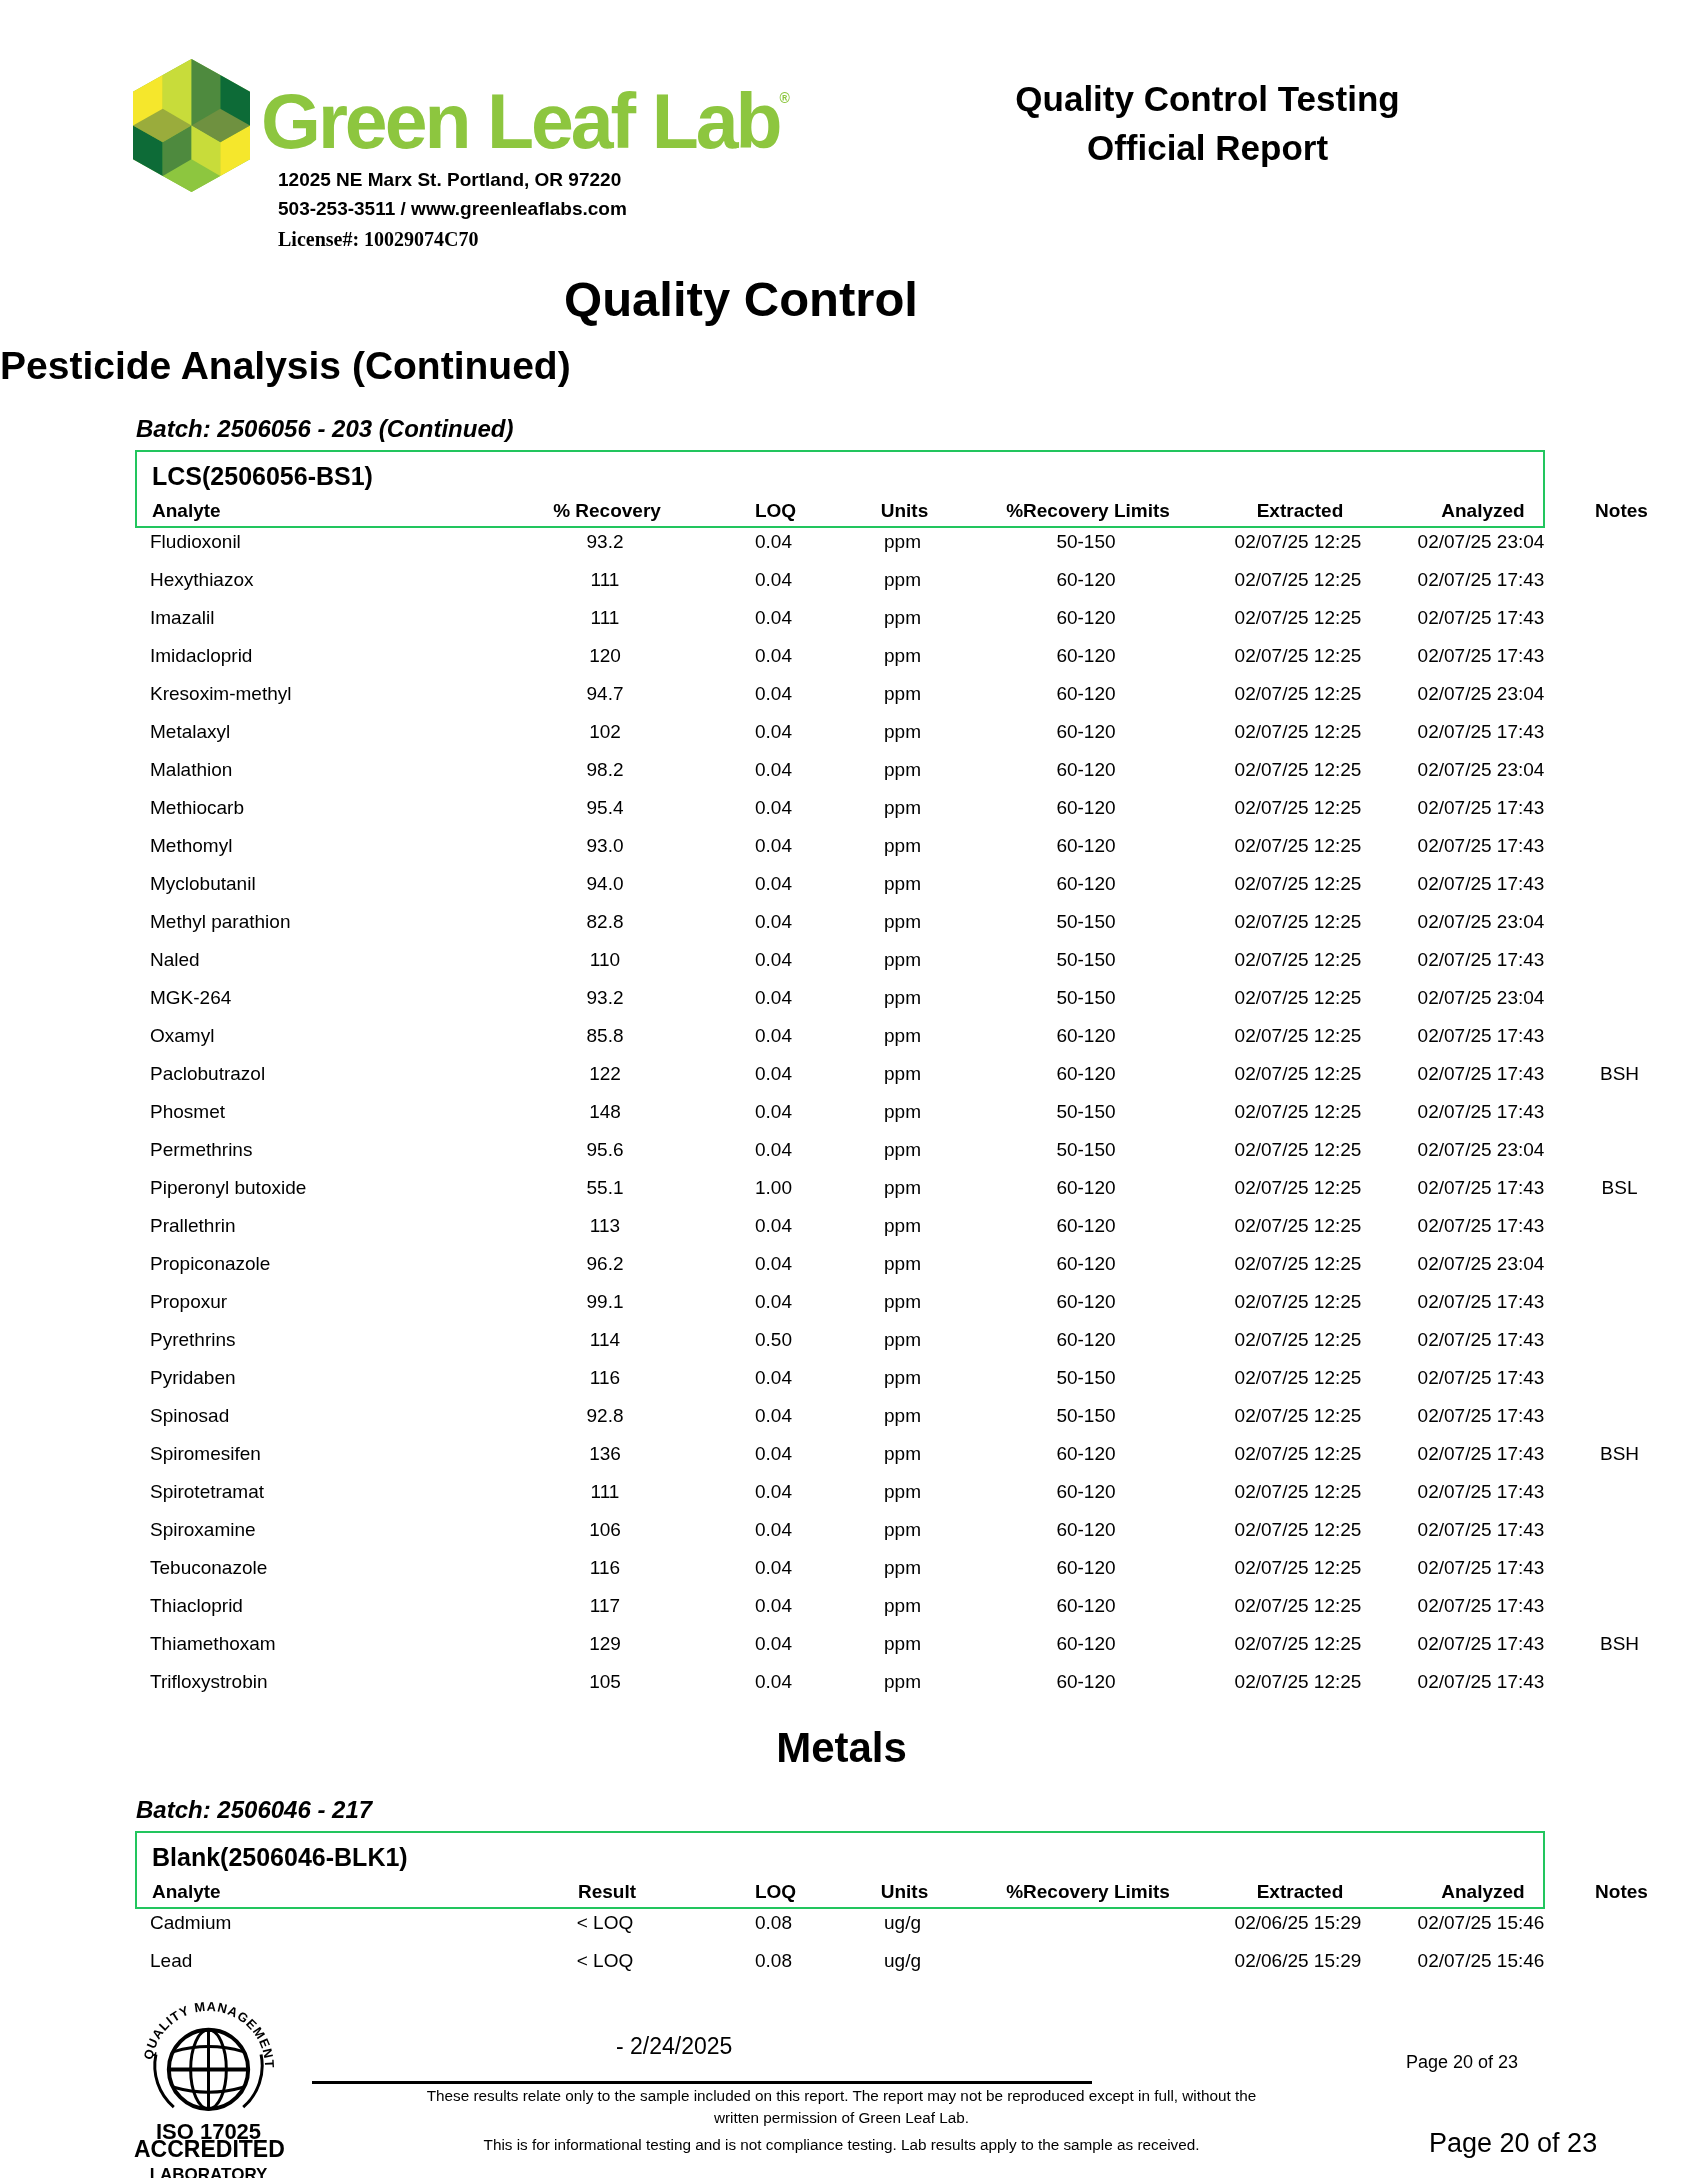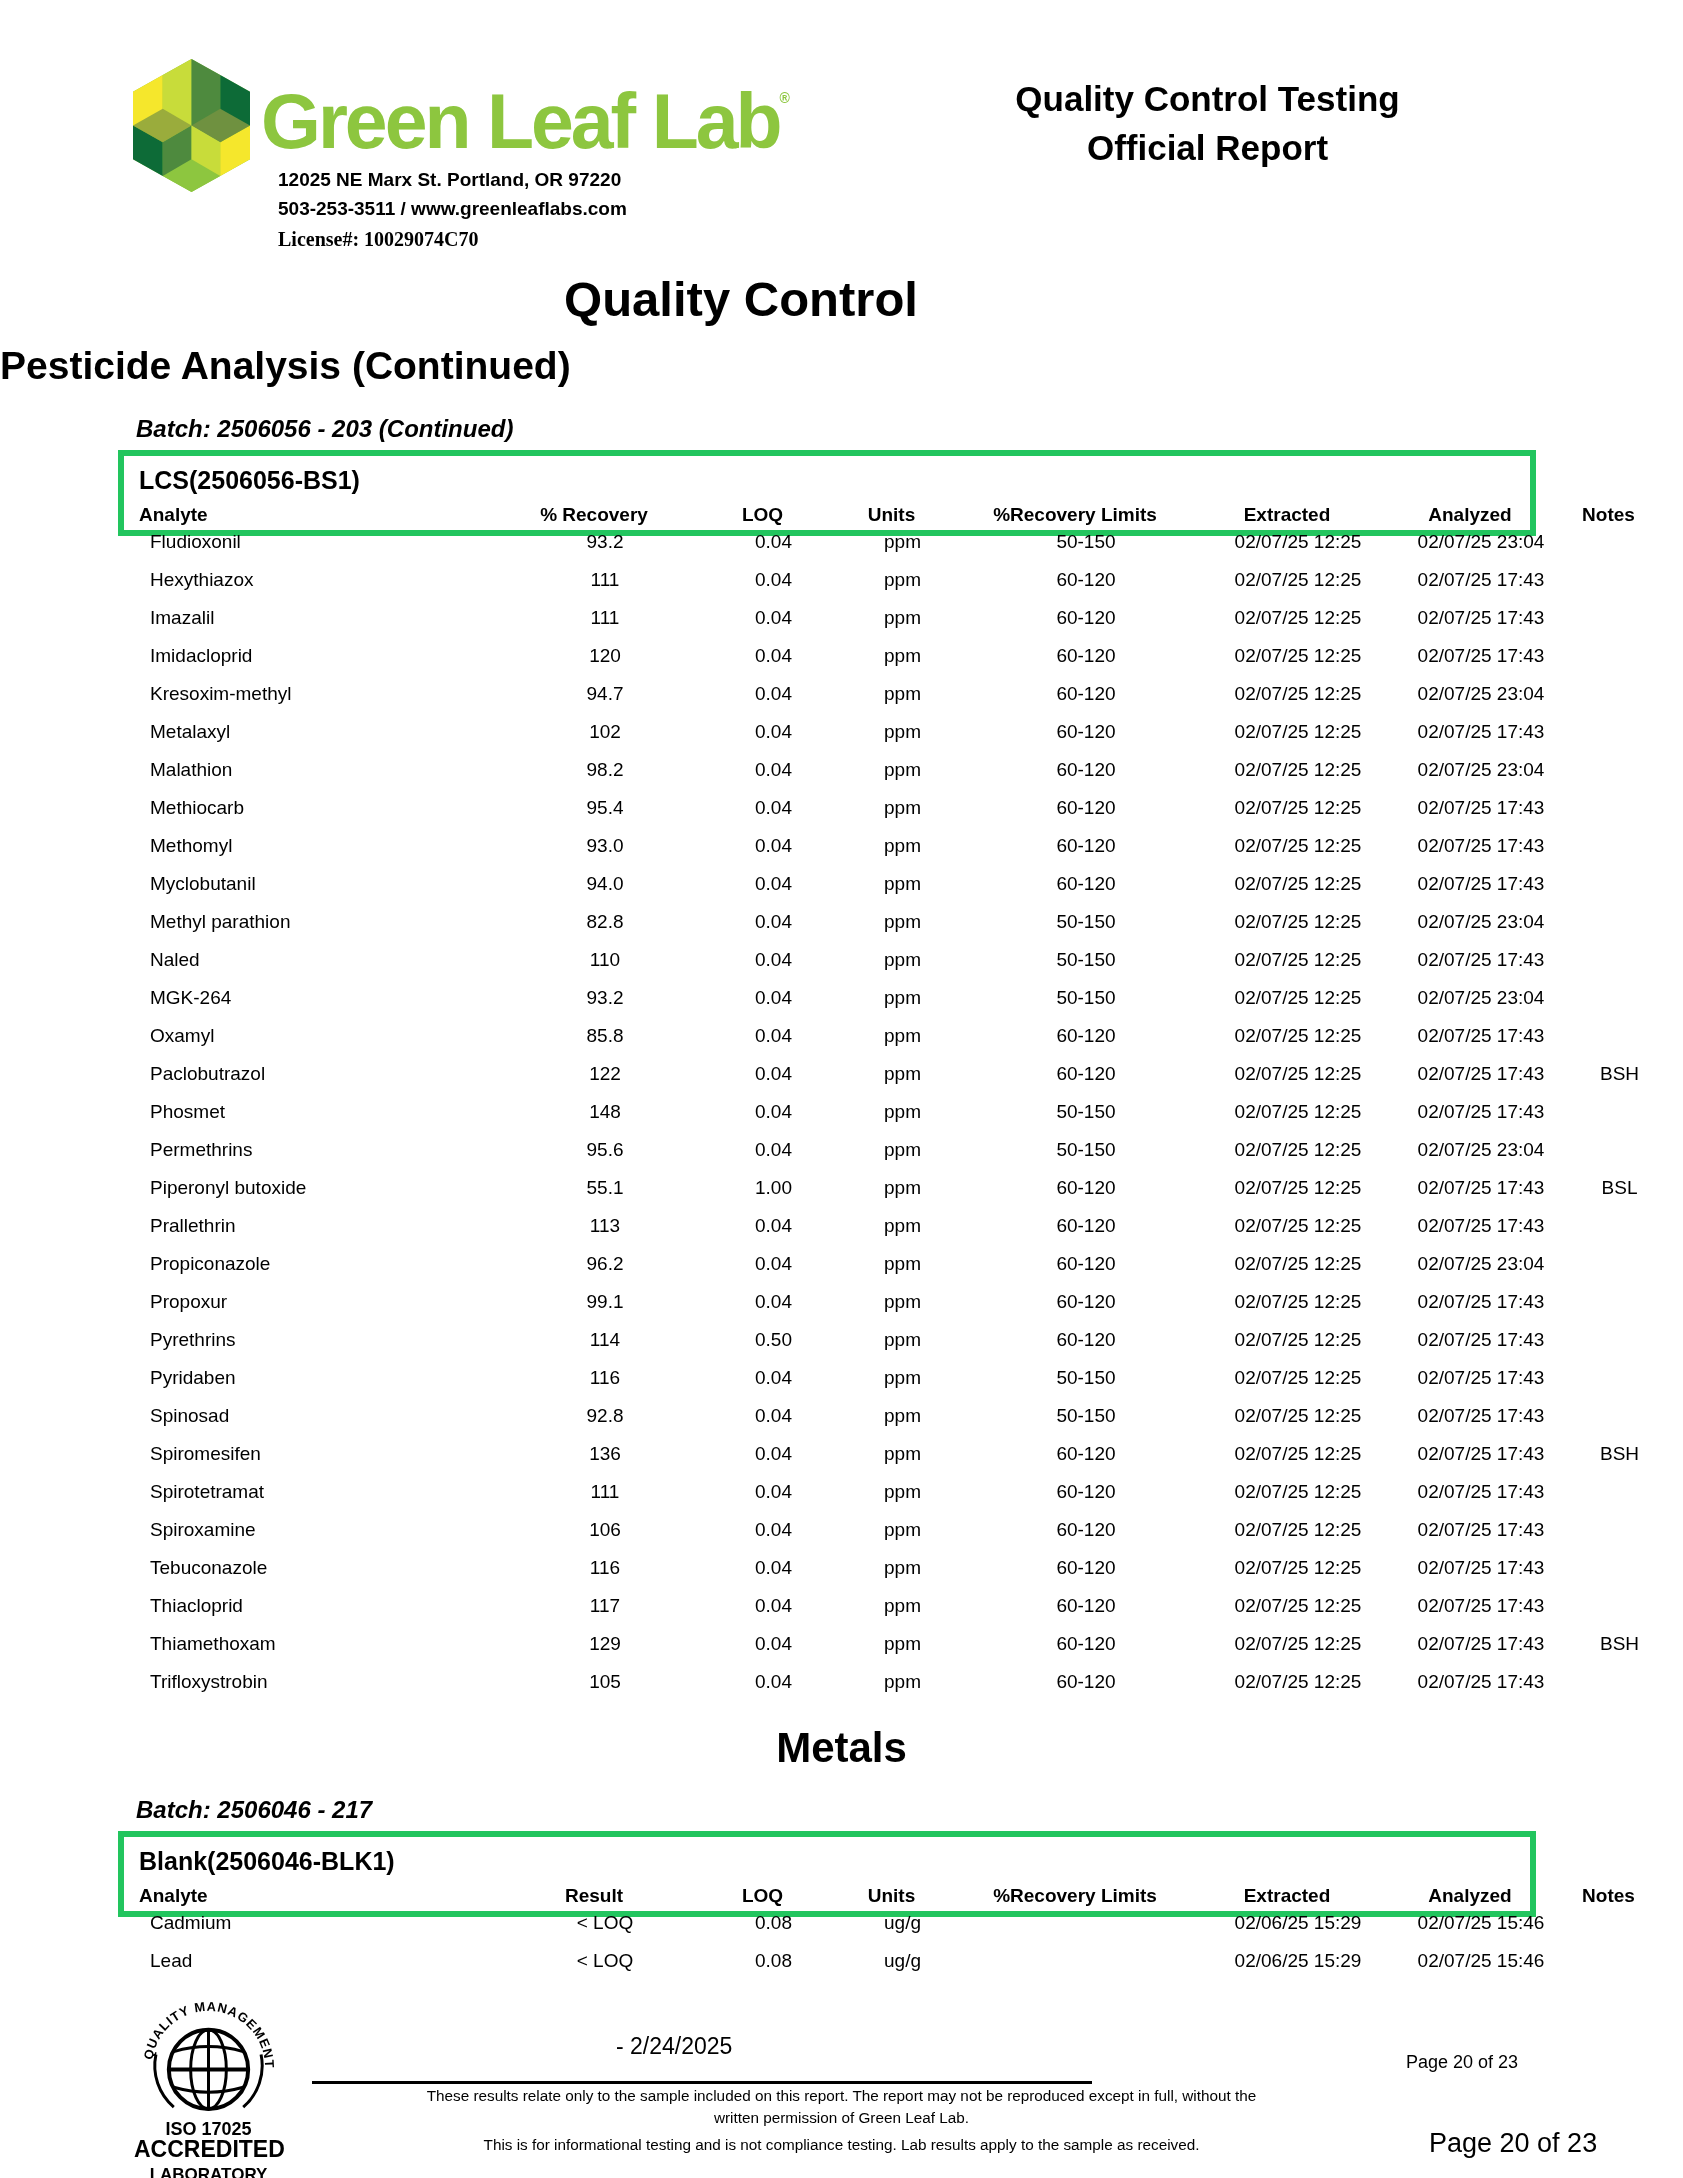--- a/index.html
+++ b/index.html
@@ -13,21 +13,21 @@
            letter-spacing: -3px; line-height: 1; white-space: nowrap; }
   .brand .reg { font-size: 14px; vertical-align: top; position: relative; top: 8px; letter-spacing: 0; }
   .addr { left: 278px; font-size: 19px; font-weight: bold; white-space: nowrap; }
   .lic { left: 278px; font-family: "Liberation Serif", serif; font-size: 20px; font-weight: bold; }
   .hdr-right { left: 960px; width: 495px; text-align: center; font-size: 35px; font-weight: bold; white-space: nowrap; }
 
   .title-main { left: 0; width: 1426px; text-align: center; font-size: 49px; font-weight: bold; padding-left: 28px; }
   .title-sub { left: 0; width: 1683px; font-size: 39px; font-weight: bold; }
   .batch { left: 136px; font-size: 24px; font-weight: bold; font-style: italic; white-space: nowrap; }
 
-  .qc-box { left: 118px; width: 1406px; border: 6px solid #22c55e; box-sizing: content-box; }
+  .qc-box { left: 135px; width: 1406px; border: 2px solid #22c55e; box-sizing: content-box; }
   .qc-box .box-title { position: absolute; left: 15px; top: 10px; font-size: 25px; font-weight: bold; white-space: nowrap; }
   .qc-box .hdr-row { position: absolute; left: 0; right: 0; bottom: 2px; height: 24px; }
   .col { position: absolute; white-space: nowrap; }
   .hcell { font-size: 19px; font-weight: bold; }
   .c-analyte { left: 15px; text-align: center; }
   .c-rec { left: 386px; width: 168px; text-align: center; }
   .c-loq { left: 584px; width: 109px; text-align: center; }
   .c-units { left: 708px; width: 119px; text-align: center; }
   .c-lim { left: 842px; width: 218px; text-align: center; }
   .c-ext { left: 1084px; width: 158px; text-align: center; }
@@ -453,21 +453,21 @@
     </text>
     <circle cx="75" cy="70" r="40" fill="none" stroke="#000" stroke-width="4"></circle>
     <ellipse cx="75" cy="70" rx="18" ry="40" fill="none" stroke="#000" stroke-width="3"></ellipse>
     <line x1="75" y1="30" x2="75" y2="110" stroke="#000" stroke-width="3"></line>
     <line x1="35" y1="70" x2="115" y2="70" stroke="#000" stroke-width="4"></line>
     <path d="M 40,52 Q 75,42 110,52" fill="none" stroke="#000" stroke-width="3"></path>
     <path d="M 40,88 Q 75,98 110,88" fill="none" stroke="#000" stroke-width="3"></path>
     <path d="M 22,55 A 55,55 0 0 0 40,108" fill="none" stroke="#000" stroke-width="3"></path>
     <path d="M 128,55 A 55,55 0 0 1 110,108" fill="none" stroke="#000" stroke-width="3"></path>
   </svg>
-  <div class="iso-text" style="top:119px;font-size:18px">ISO 17025</div>
+  <div class="iso-text" style="top:119px;font-size:22px">ISO 17025</div>
   <div class="iso-text" style="top:136px;font-size:23px">ACCREDITED</div>
   <div class="iso-text" style="top:165px;font-size:17px">LABORATORY</div>
 </div>
 <div class="abs f-date">- 2/24/2025</div>
 <div class="abs f-line"></div>
 <div class="abs f-disc" style="top:2052px">These results relate only to the sample included on this report. The report may not be reproduced except in full, without the</div>
 <div class="abs f-disc" style="top:2074px">written permission of Green Leaf Lab.</div>
 <div class="abs f-disc" style="top:2101px">This is for informational testing and is not compliance testing. Lab results apply to the sample as received.</div>
 <div class="abs f-page-sm">Page 20 of 23</div>
 <div class="abs f-page-lg">Page 20 of 23</div>

